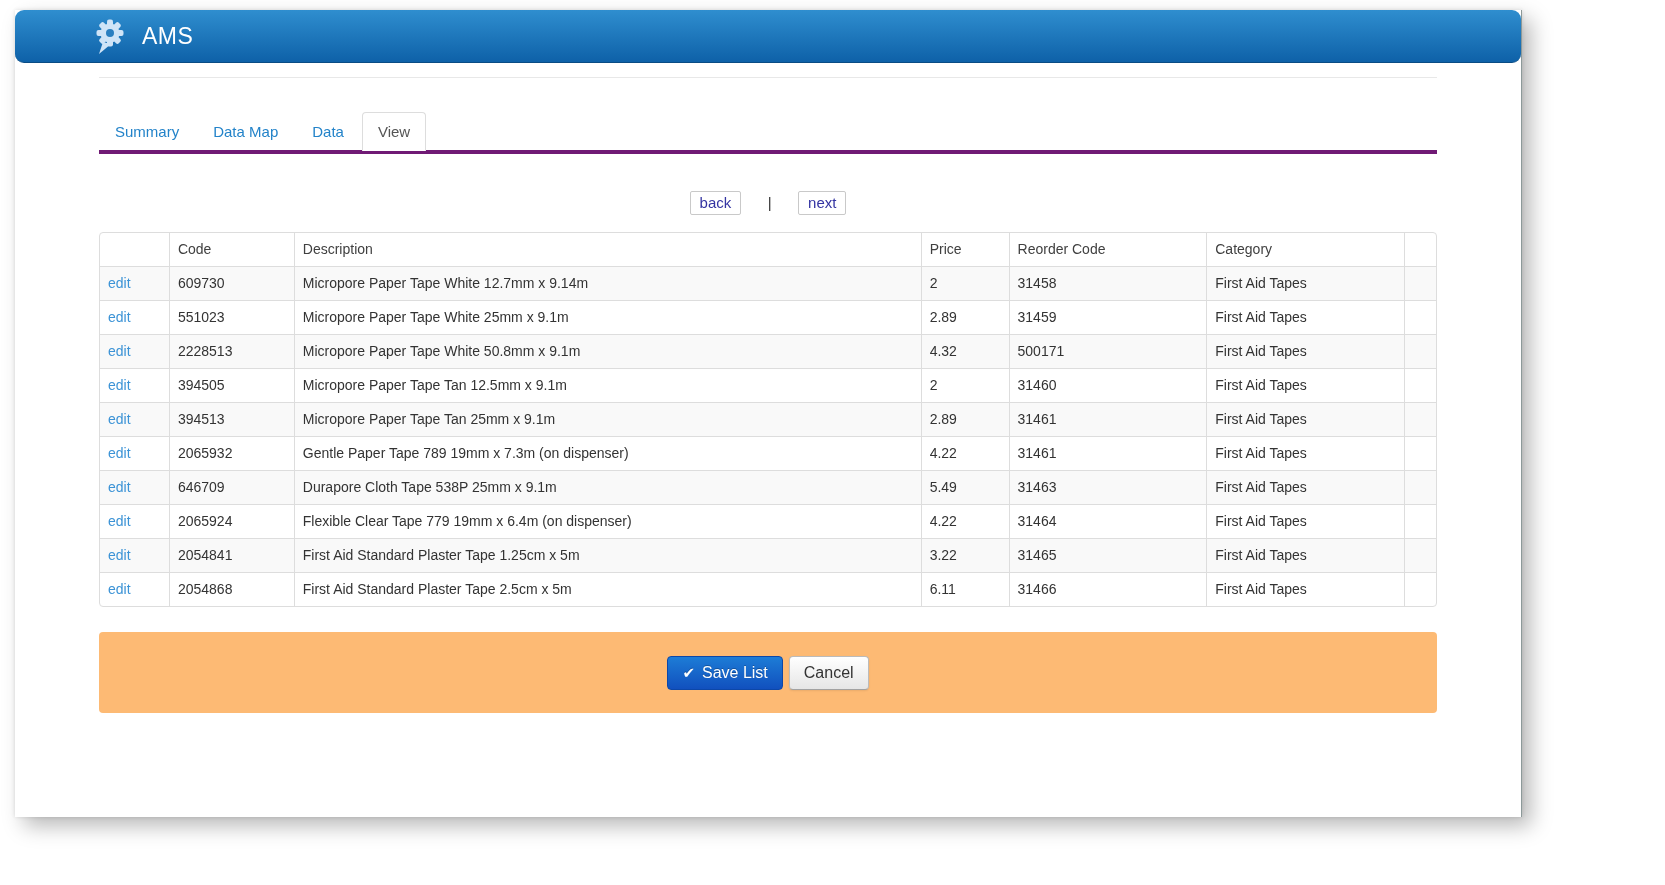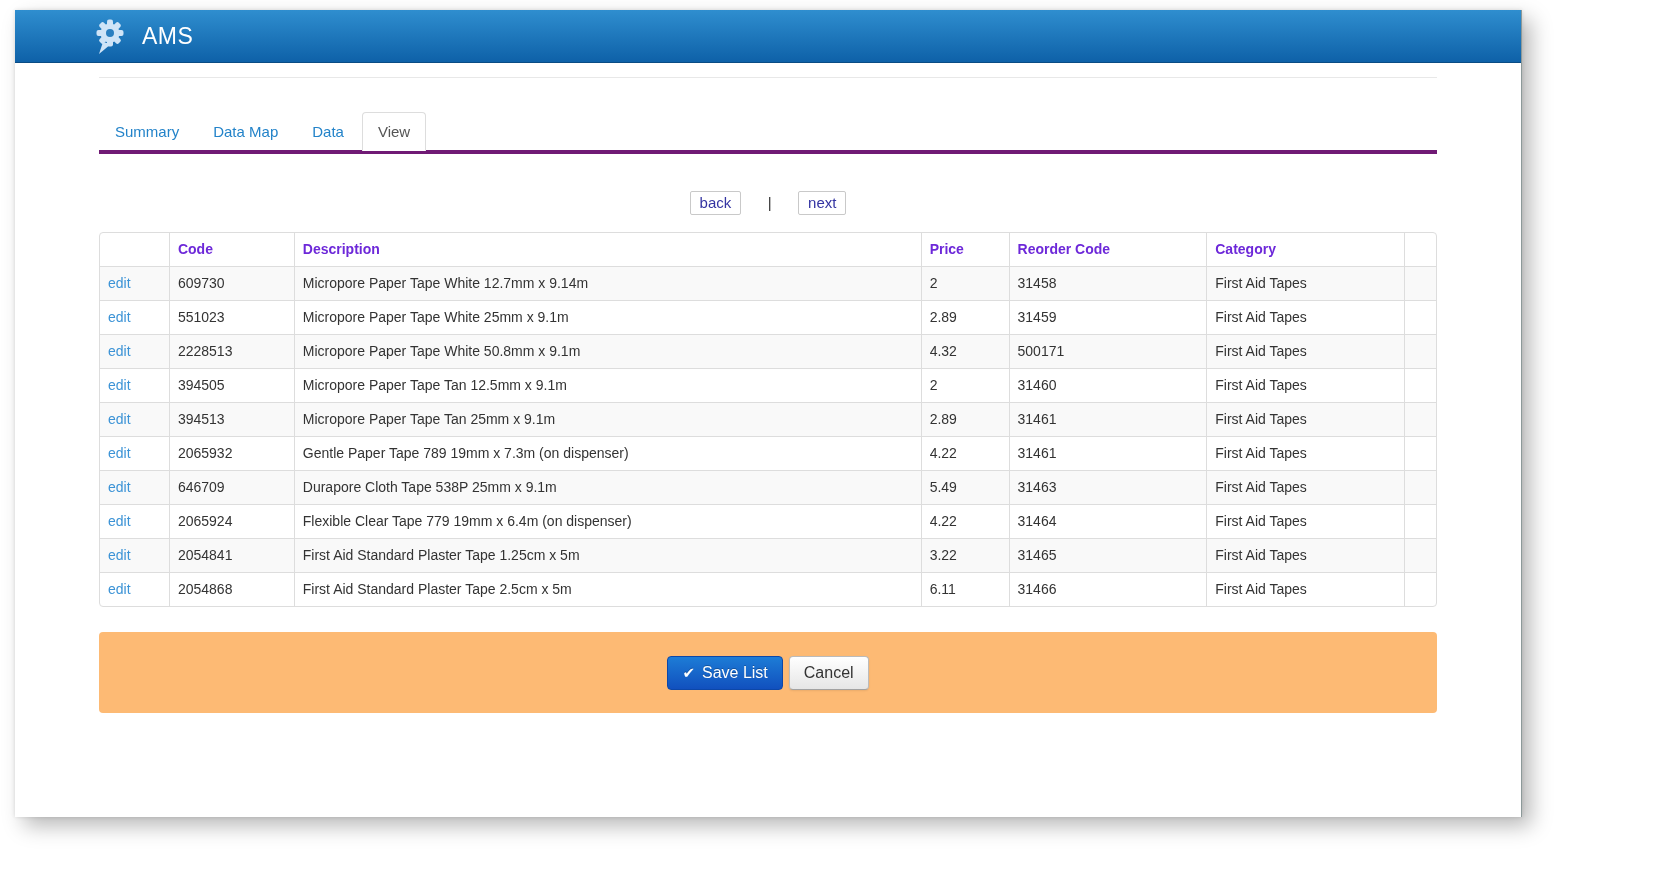--- a/index.html
+++ b/index.html
@@ -18,20 +18,21 @@
     box-shadow: 9px 9px 20px rgba(0,0,0,0.28), 0 0 4px rgba(0,0,0,0.12);
   }
   
   .navbar {
     height: 53px;
     background: linear-gradient(to bottom, #2f8ecf, #0e61a8);
     border-bottom: 1px solid #0a4c84;
     display: flex;
     align-items: center;
     padding-left: 76px;
+    border-radius: 9px;
   }
   .brand {
     display: flex; align-items: center;
     text-decoration: none;
     cursor: pointer;
   }
   .brand-icon { width: 38px; height: 40px; margin-right: 13px; }
   .brand-text {
     color: #ffffff; font-size: 23px; letter-spacing: 0.5px;
   }
@@ -101,21 +102,21 @@
     color: #333;
   }
   .list-table th, .list-table td {
     padding: 7px 8px;
     text-align: left;
     vertical-align: middle;
     border-left: 1px solid #ddd;
     line-height: 19px;
   }
   .list-table th:first-child, .list-table td:first-child { border-left: none; margin-left: 23px; }
-  .list-table thead th { font-weight: bold; color: #6d28d9; }
+  .list-table thead th { font-weight: normal; color: #404040; }
   .list-table tbody td { border-top: 1px solid #ddd; }
   .list-table tbody tr:nth-child(odd) { background: #f9f9f9; }
   .col-edit   { width: 69px;  }
   .col-code   { width: 125px; }
   .col-desc   { width: 628px; }
   .col-price  { width: 88px;  }
   .col-reorder{ width: 198px; }
   .col-cat    { width: 198px; }
   .col-last   { width: 32px;  }
   a.edit-link { color: #3c93d6; text-decoration: none; cursor: pointer; }

